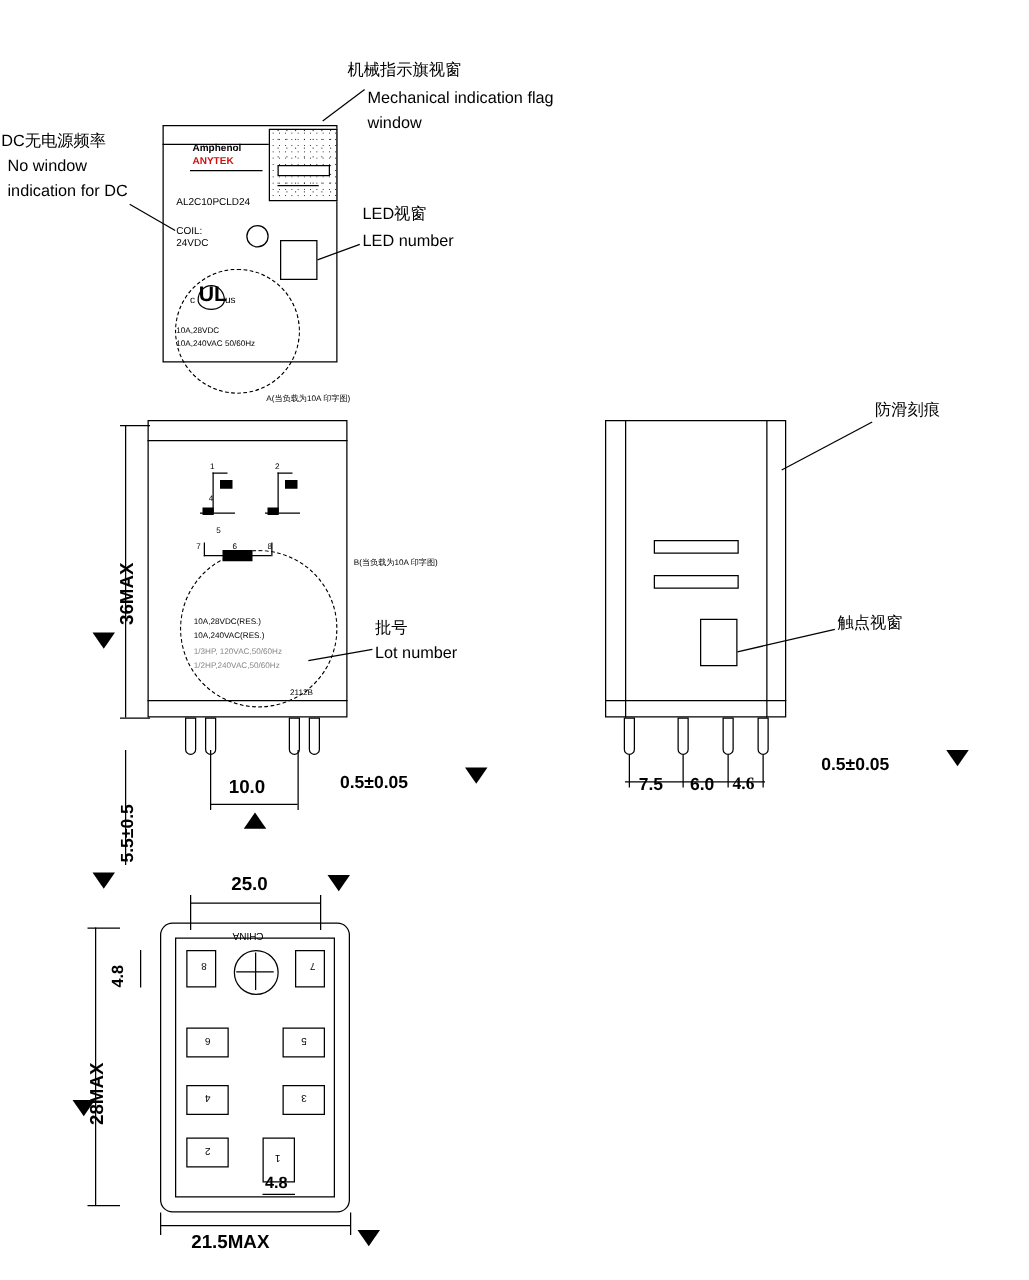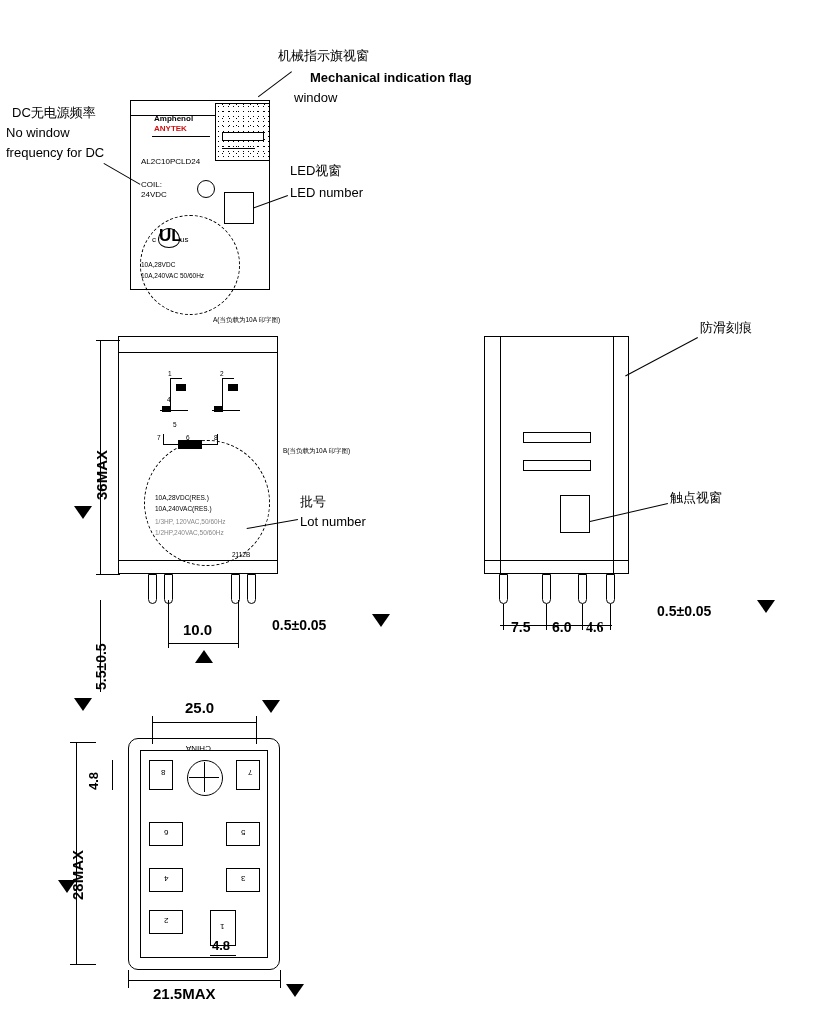--- a/index.html
+++ b/index.html
@@ -113,31 +113,31 @@
   <div class="abs" style="left:158px; top:228px; width:20px; height:18px; border:1.5px solid #000; border-radius:50% 50% 50% 50%/60% 60% 40% 40%;"></div>
   <div class="txt xs" style="left:180px; top:235px;">us</div>
 
   <div class="txt xxs" style="left:141px; top:261px;">10A,28VDC</div>
   <div class="txt xxs" style="left:141px; top:272px;">10A,240VAC 50/60Hz</div>
 
   <div class="dashcircle" style="left:140px; top:215px; width:100px; height:100px;"></div>
   <div class="txt xxs" style="left:213px; top:316px;">A(当负载为10A 印字图)</div>
 
   <div class="txt" style="left:278px; top:48px;">机械指示旗视窗</div>
-  <div class="txt" style="left:310px; top:70px;font-weight:bold;">Mechanical indication flag</div>
+  <div class="txt" style="left:294px; top:70px;">Mechanical indication flag</div>
   <div class="txt" style="left:294px; top:90px;">window</div>
   <div class="leader" style="left:292px; top:72px; width:42px; transform:rotate(143deg);"></div>
 
   <div class="txt" style="left:290px; top:163px;">LED视窗</div>
   <div class="txt" style="left:290px; top:185px;">LED number</div>
   <div class="leader" style="left:288px; top:196px; width:36px; transform:rotate(160deg);"></div>
 
-  <div class="txt" style="left:12px; top:105px;">DC无电源频率</div>
+  <div class="txt" style="left:1px; top:105px;">DC无电源频率</div>
   <div class="txt" style="left:6px; top:125px;">No window</div>
-  <div class="txt" style="left:6px; top:145px;">frequency for DC</div>
+  <div class="txt" style="left:6px; top:145px;">indication for DC</div>
   <div class="leader" style="left:104px; top:163px; width:42px; transform:rotate(30deg);"></div>
 
   <div class="box" style="left:118px; top:336px; width:160px; height:238px;"></div>
   <div class="line hline" style="left:118px; top:352px; width:160px;"></div>
   <div class="line hline" style="left:118px; top:560px; width:160px;"></div>
 
   <div class="line vline" style="left:170px; top:378px; height:32px;"></div>
   <div class="line vline" style="left:222px; top:378px; height:32px;"></div>
   <div class="line hline" style="left:170px; top:378px; width:12px;"></div>
   <div class="line hline" style="left:222px; top:378px; width:12px;"></div>

